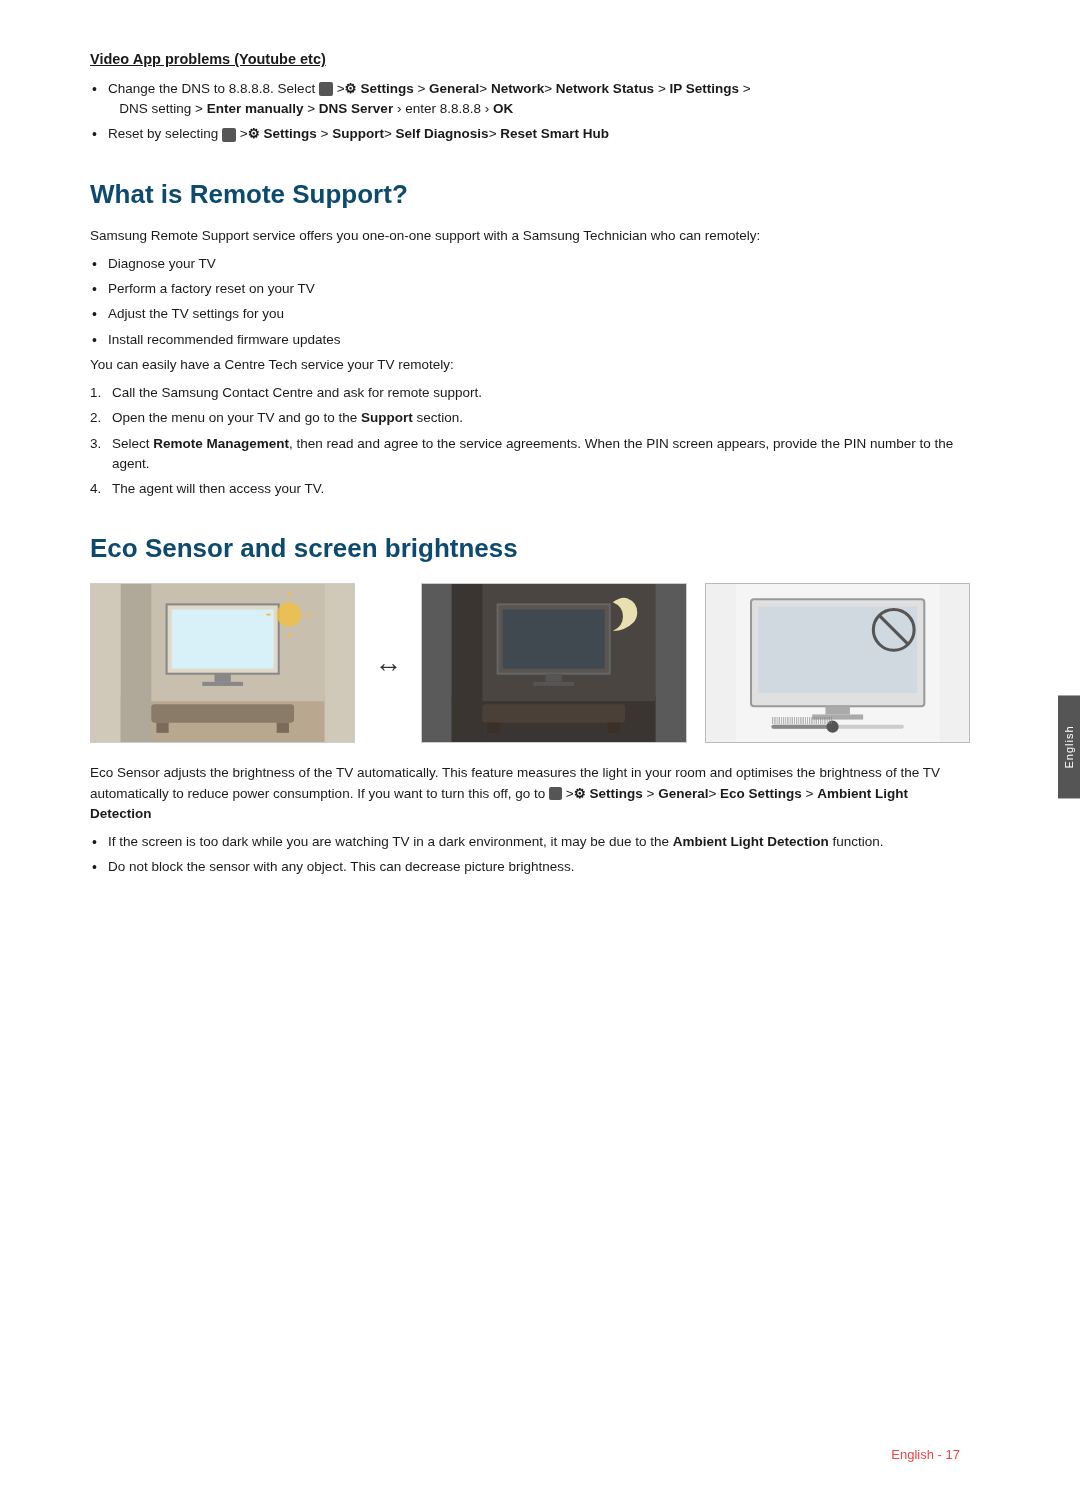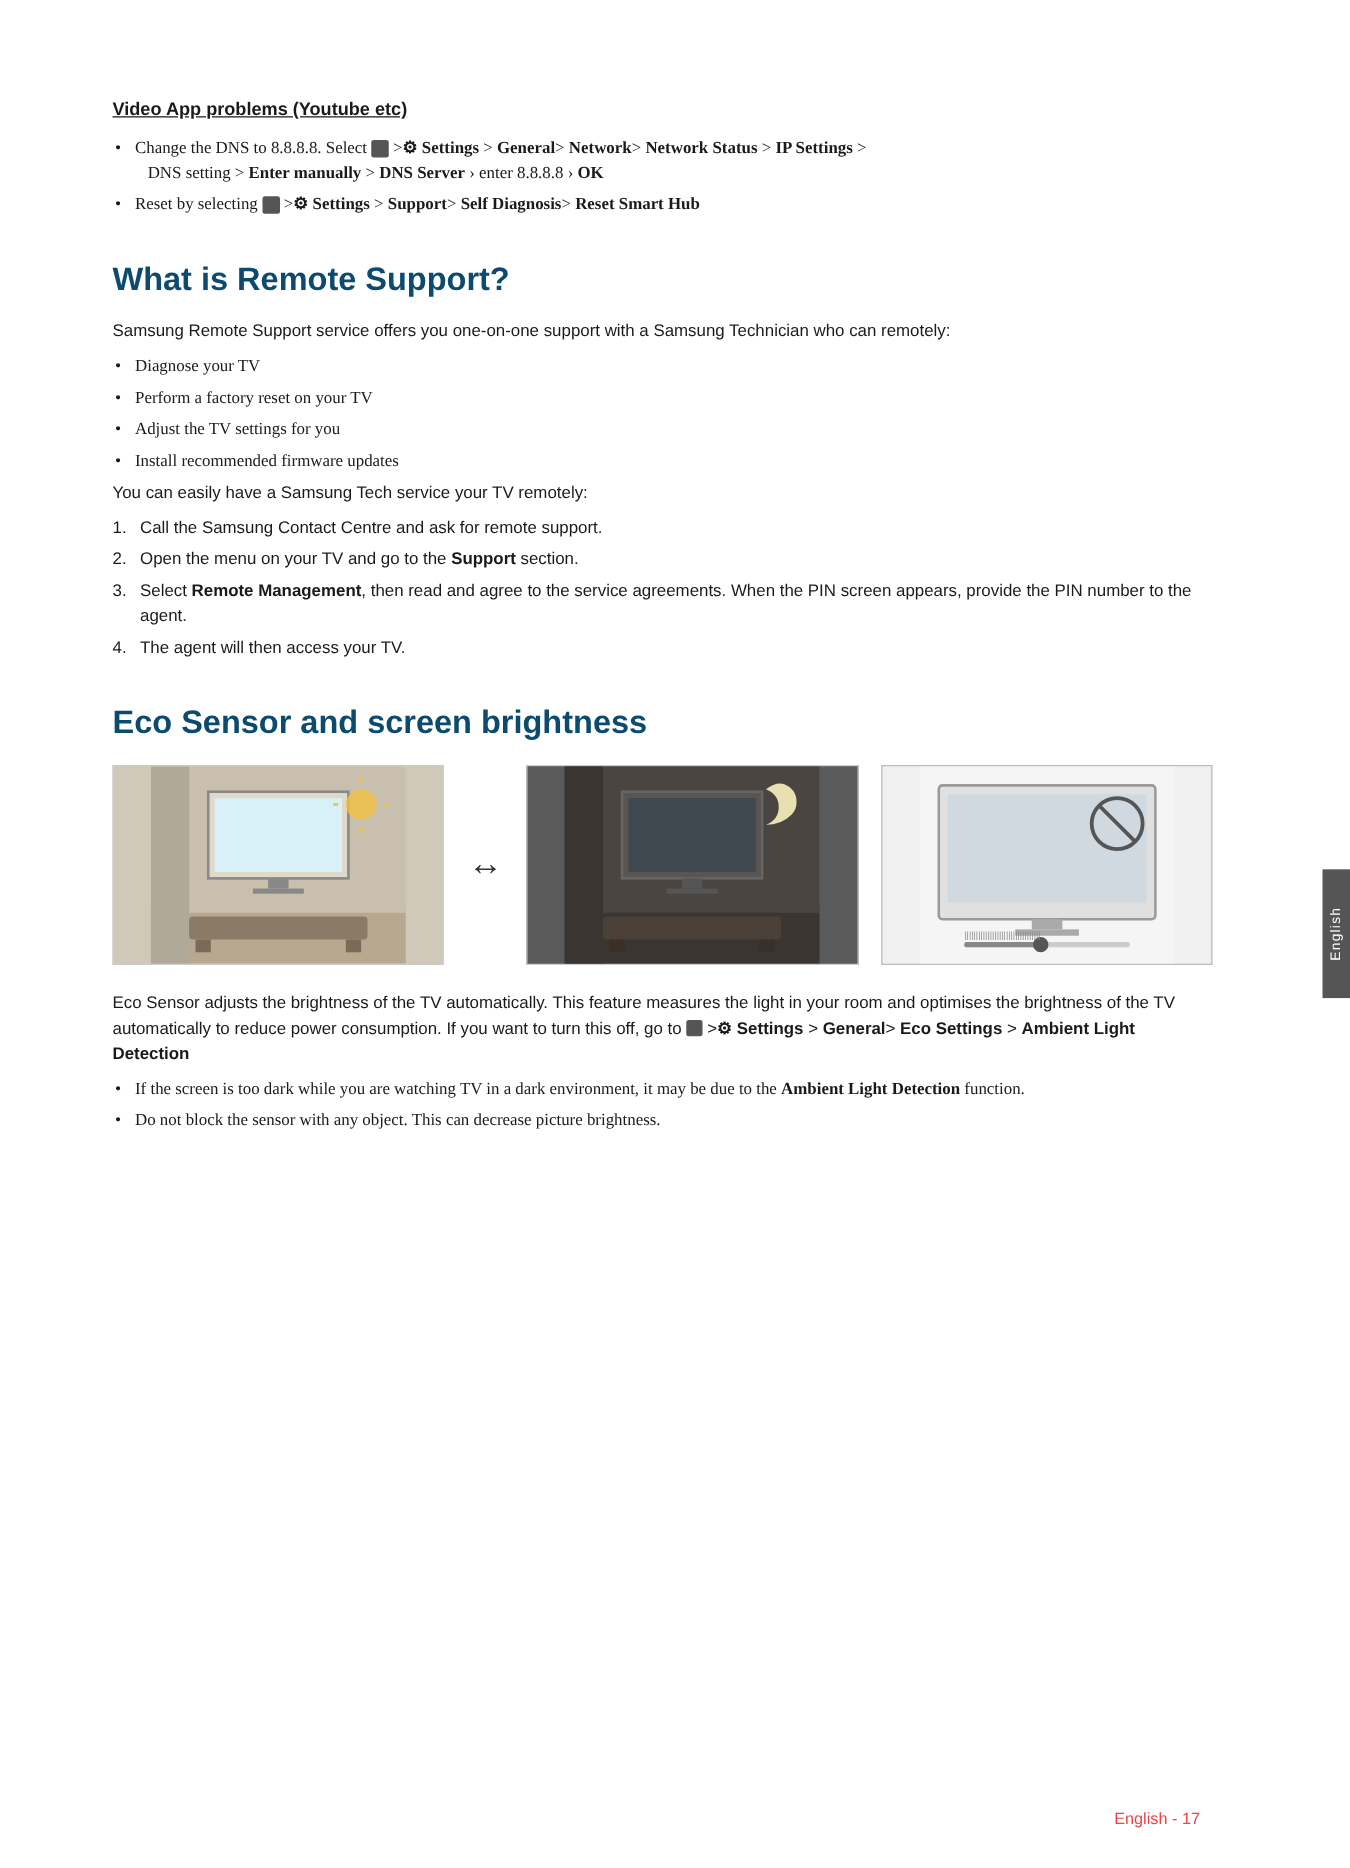--- a/index.html
+++ b/index.html
@@ -39,21 +39,21 @@
       font-size: 11px;
       writing-mode: vertical-rl;
       text-orientation: mixed;
       transform: rotate(180deg);
       letter-spacing: 1px;
       font-family: Arial, sans-serif;
     }
 
     .main-content {
       flex: 1;
-      padding: 78px 80px 60px 90px;
+      padding: 49px 80px 60px 90px;
       padding-right: 110px;
     }
 
     .section-video-problems {
       margin-bottom: 30px;
     }
 
     .subsection-title {
       font-size: 14.5px;
       font-weight: bold;
@@ -66,21 +66,21 @@
       list-style: none;
       padding: 0;
       margin: 0;
     }
 
     .bullet-list li {
       position: relative;
       padding-left: 18px;
       margin-bottom: 5px;
       font-size: 13.5px;
-      font-family: Liberation Serif, serif;
+      font-family: Liberation Sans, sans-serif;
       line-height: 1.5;
     }
 
     .bullet-list li::before {
       content: '•';
       position: absolute;
       left: 2px;
       top: 0;
       font-size: 14px;
     }
@@ -229,21 +229,21 @@
   <div class="section-remote-support">
     <h1 class="section-heading">What is Remote Support?</h1>
     <p class="section-intro">Samsung Remote Support service offers you one-on-one support with a Samsung Technician who can remotely:</p>
     <ul class="bullet-list">
       <li>Diagnose your TV</li>
       <li>Perform a factory reset on your TV</li>
       <li>Adjust the TV settings for you</li>
       <li>Install recommended firmware updates</li>
     </ul>
 
-    <p class="section-intro">You can easily have a Samsung Tech service your TV remotely:</p>
+    <p class="section-intro">You can easily have a Centre Tech service your TV remotely:</p>
     <ol class="numbered-list">
       <li>
         <span class="num-label">1.</span>
         <span>Call the Samsung Contact Centre and ask for remote support.</span>
       </li>
       <li>
         <span class="num-label">2.</span>
         <span>Open the menu on your TV and go to the <span class="bold-text">Support</span> section.</span>
       </li>
       <li>

